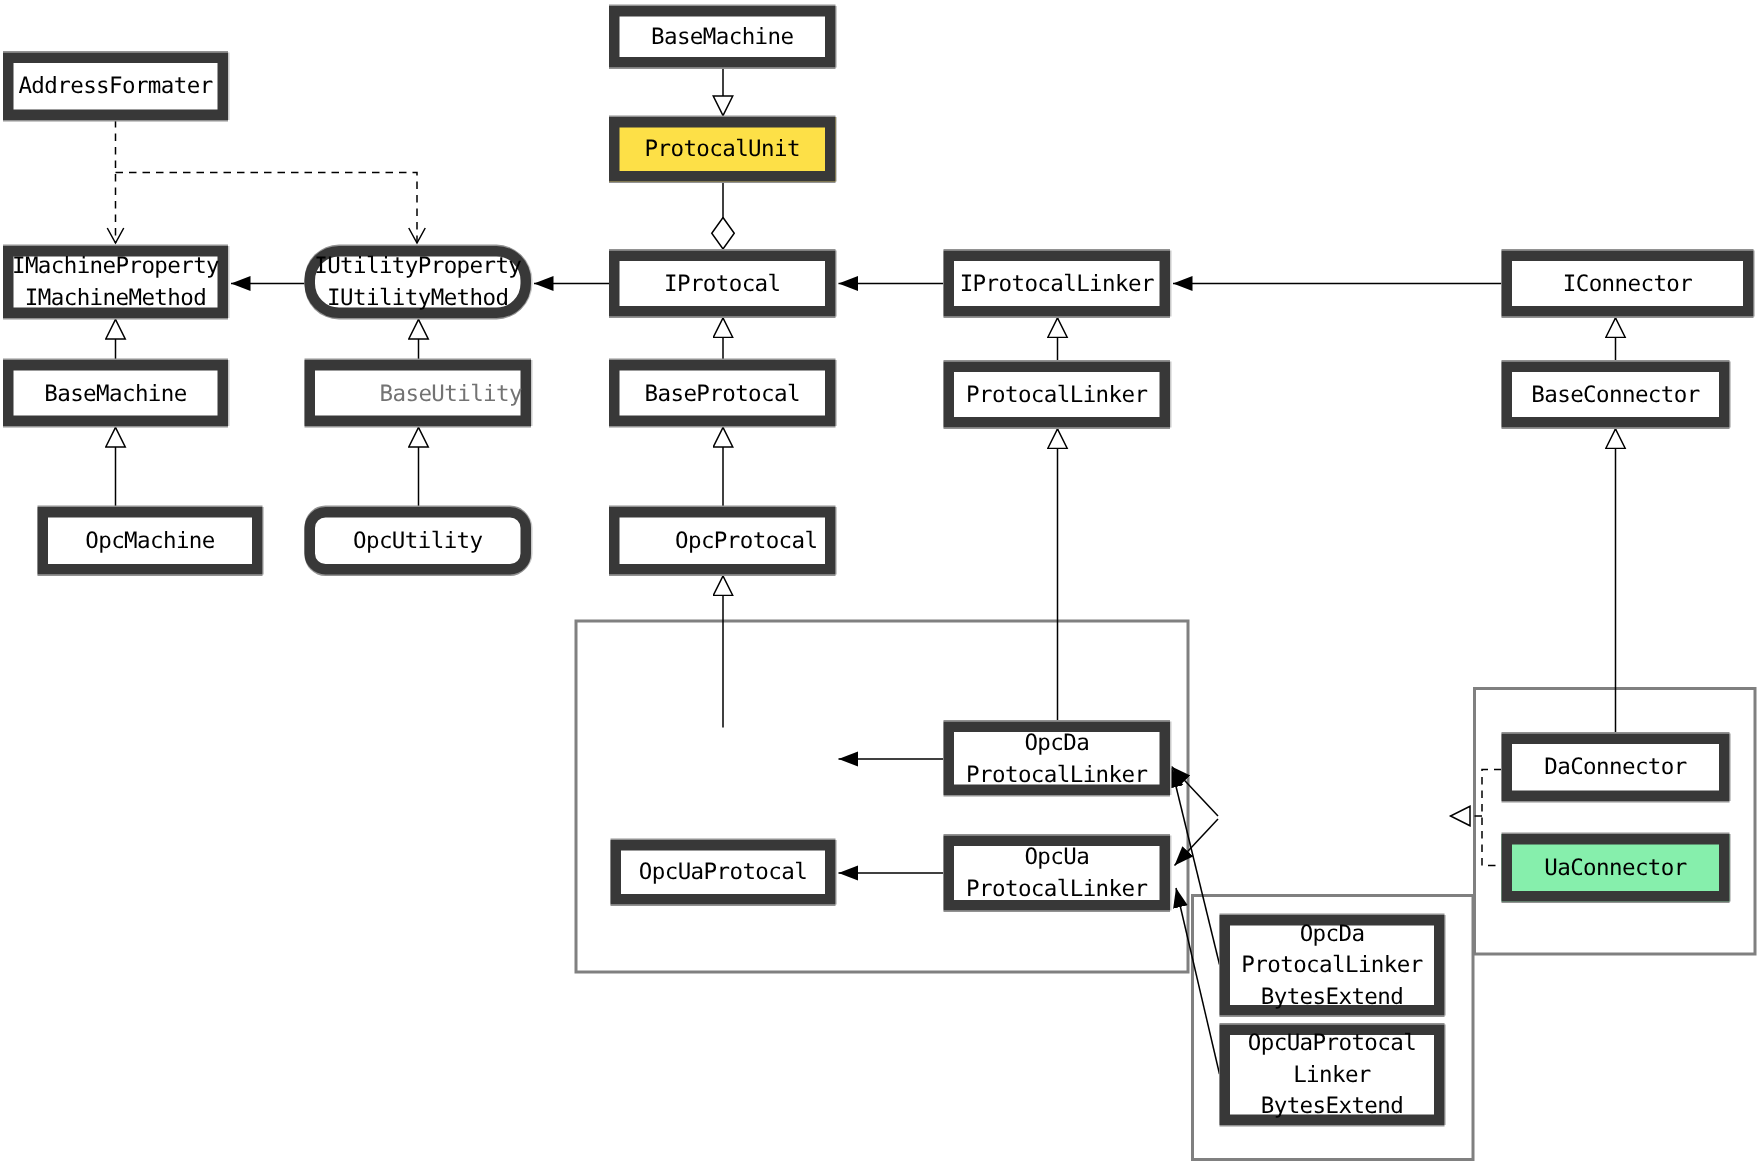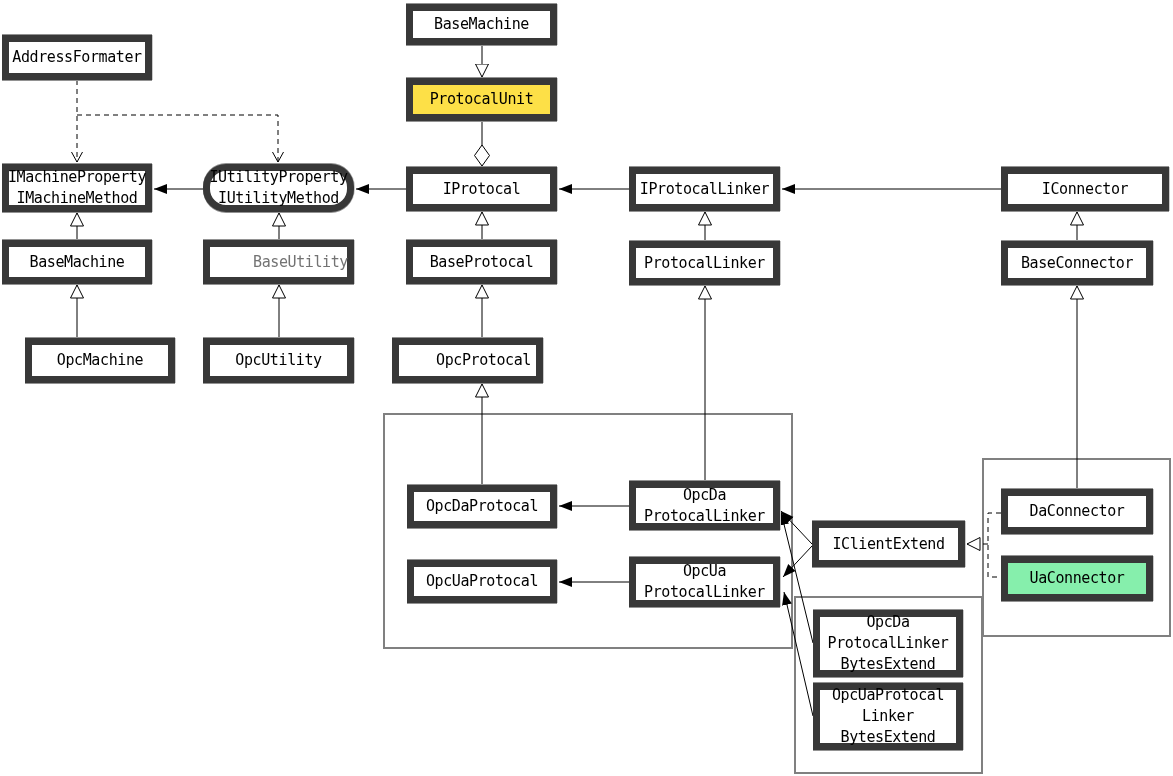--- a/index.html
+++ b/index.html
@@ -97,57 +97,51 @@
     </div>
     <div class="node" style="left: 2px; top: 240px; width: 150px; height: 44px; background: rgb(255, 255, 255); border-color: rgb(56, 56, 56); color: rgb(0, 0, 0);">
       <div class="label-line">BaseMachine</div>
     </div>
     <div class="node" style="left: 2px; top: 338px; width: 150px; height: 45px; background: rgb(255, 255, 255); border-color: rgb(56, 56, 56); color: rgb(0, 0, 0); margin-left: 23px;">
       <div class="label-line">OpcMachine</div>
     </div>
     <div class="node" style="left: 203px; top: 240px; width: 151px; height: 44px; background: rgb(255, 255, 255); border-color: rgb(56, 56, 56); color: #737373; padding-left: 44px;">
       <div class="label-line">BaseUtility</div>
     </div>
-    <div class="node" style="left: 203px; top: 338px; width: 151px; height: 45px; background: rgb(255, 255, 255); border-color: rgb(56, 56, 56); color: rgb(0, 0, 0);">
+    <div class="node" style="left: 203px; top: 338px; width: 151px; height: 45px; background: rgb(255, 255, 255); border-color: rgb(56, 56, 56); color: rgb(0, 0, 0); border-radius: 14px;">
       <div class="label-line">OpcUtility</div>
     </div>
     <div class="node" style="left: 406px; top: 240px; width: 151px; height: 44px; background: rgb(255, 255, 255); border-color: rgb(56, 56, 56); color: rgb(0, 0, 0);">
       <div class="label-line">BaseProtocal</div>
     </div>
-    <div class="node" style="left: 392px; top: 338px; width: 151px; height: 45px; background: rgb(255, 255, 255); border-color: rgb(56, 56, 56); color: rgb(0, 0, 0); padding-left: 32px;">
+    <div class="node" style="left: 406px; top: 338px; width: 151px; height: 45px; background: rgb(255, 255, 255); border-color: rgb(56, 56, 56); color: rgb(0, 0, 0); padding-left: 32px;">
       <div class="label-line">OpcProtocal</div>
     </div>
     <div class="node" style="left: 629px; top: 167px; width: 151px; height: 44px; background: rgb(255, 255, 255); border-color: rgb(56, 56, 56); color: rgb(0, 0, 0); justify-content: center;">
       <div class="label-line">IProtocalLinker</div>
     </div>
     <div class="node" style="left: 629px; top: 241px; width: 151px; height: 44px; background: rgb(255, 255, 255); border-color: rgb(56, 56, 56); color: rgb(0, 0, 0);">
       <div class="label-line">ProtocalLinker</div>
     </div>
     <div class="node" style="left: 1001px; top: 167px; width: 168px; height: 44px; background: rgb(255, 255, 255); border-color: rgb(56, 56, 56); color: rgb(0, 0, 0); text-align: right;">
       <div class="label-line">IConnector</div>
     </div>
     <div class="node" style="left: 1001px; top: 241px; width: 152px; height: 44px; background: rgb(255, 255, 255); border-color: rgb(56, 56, 56); color: rgb(0, 0, 0);">
       <div class="label-line">BaseConnector</div>
     </div>
-    <div class="node" style="left: 407px; top: 485px; width: 150px; height: 43px; background: rgb(255, 255, 255); border-color: rgb(56, 56, 56); color: rgb(0, 0, 0);">
-      <div class="label-line">OpcDaProtocal</div>
-    </div>
     <div class="node" style="left: 407px; top: 560px; width: 150px; height: 43px; background: rgb(255, 255, 255); border-color: rgb(56, 56, 56); color: rgb(0, 0, 0);">
       <div class="label-line">OpcUaProtocal</div>
     </div>
     <div class="node" style="left: 629px; top: 481px; width: 151px; height: 49px; background: rgb(255, 255, 255); border-color: rgb(56, 56, 56); color: rgb(0, 0, 0);">
       <div class="label-line">OpcDa</div>
       <div class="label-line">ProtocalLinker</div>
     </div>
     <div class="node" style="left: 629px; top: 557px; width: 151px; height: 50px; background: rgb(255, 255, 255); border-color: rgb(56, 56, 56); color: rgb(0, 0, 0);">
       <div class="label-line">OpcUa</div>
       <div class="label-line">ProtocalLinker</div>
-    </div>
-    <div class="node" style="left: 812px; top: 521px; width: 153px; height: 46px; background: rgb(255, 255, 255); border-color: rgb(56, 56, 56); color: rgb(0, 0, 0);">
-      <div class="label-line">IClientExtend</div>
     </div>
     <div class="node" style="left: 1001px; top: 489px; width: 152px; height: 45px; background: rgb(255, 255, 255); border-color: rgb(56, 56, 56); color: rgb(0, 0, 0);">
       <div class="label-line">DaConnector</div>
     </div>
     <div class="node" style="left: 1001px; top: 556px; width: 152px; height: 45px; background: #86efac; border-color: rgb(56, 56, 56); color: rgb(0, 0, 0);">
       <div class="label-line">UaConnector</div>
     </div>
     <div class="node" style="left: 813px; top: 610px; width: 150px; height: 67px; background: rgb(255, 255, 255); border-color: rgb(56, 56, 56); color: rgb(0, 0, 0);">
       <div class="label-line">OpcDa</div>
       <div class="label-line">ProtocalLinker</div>

